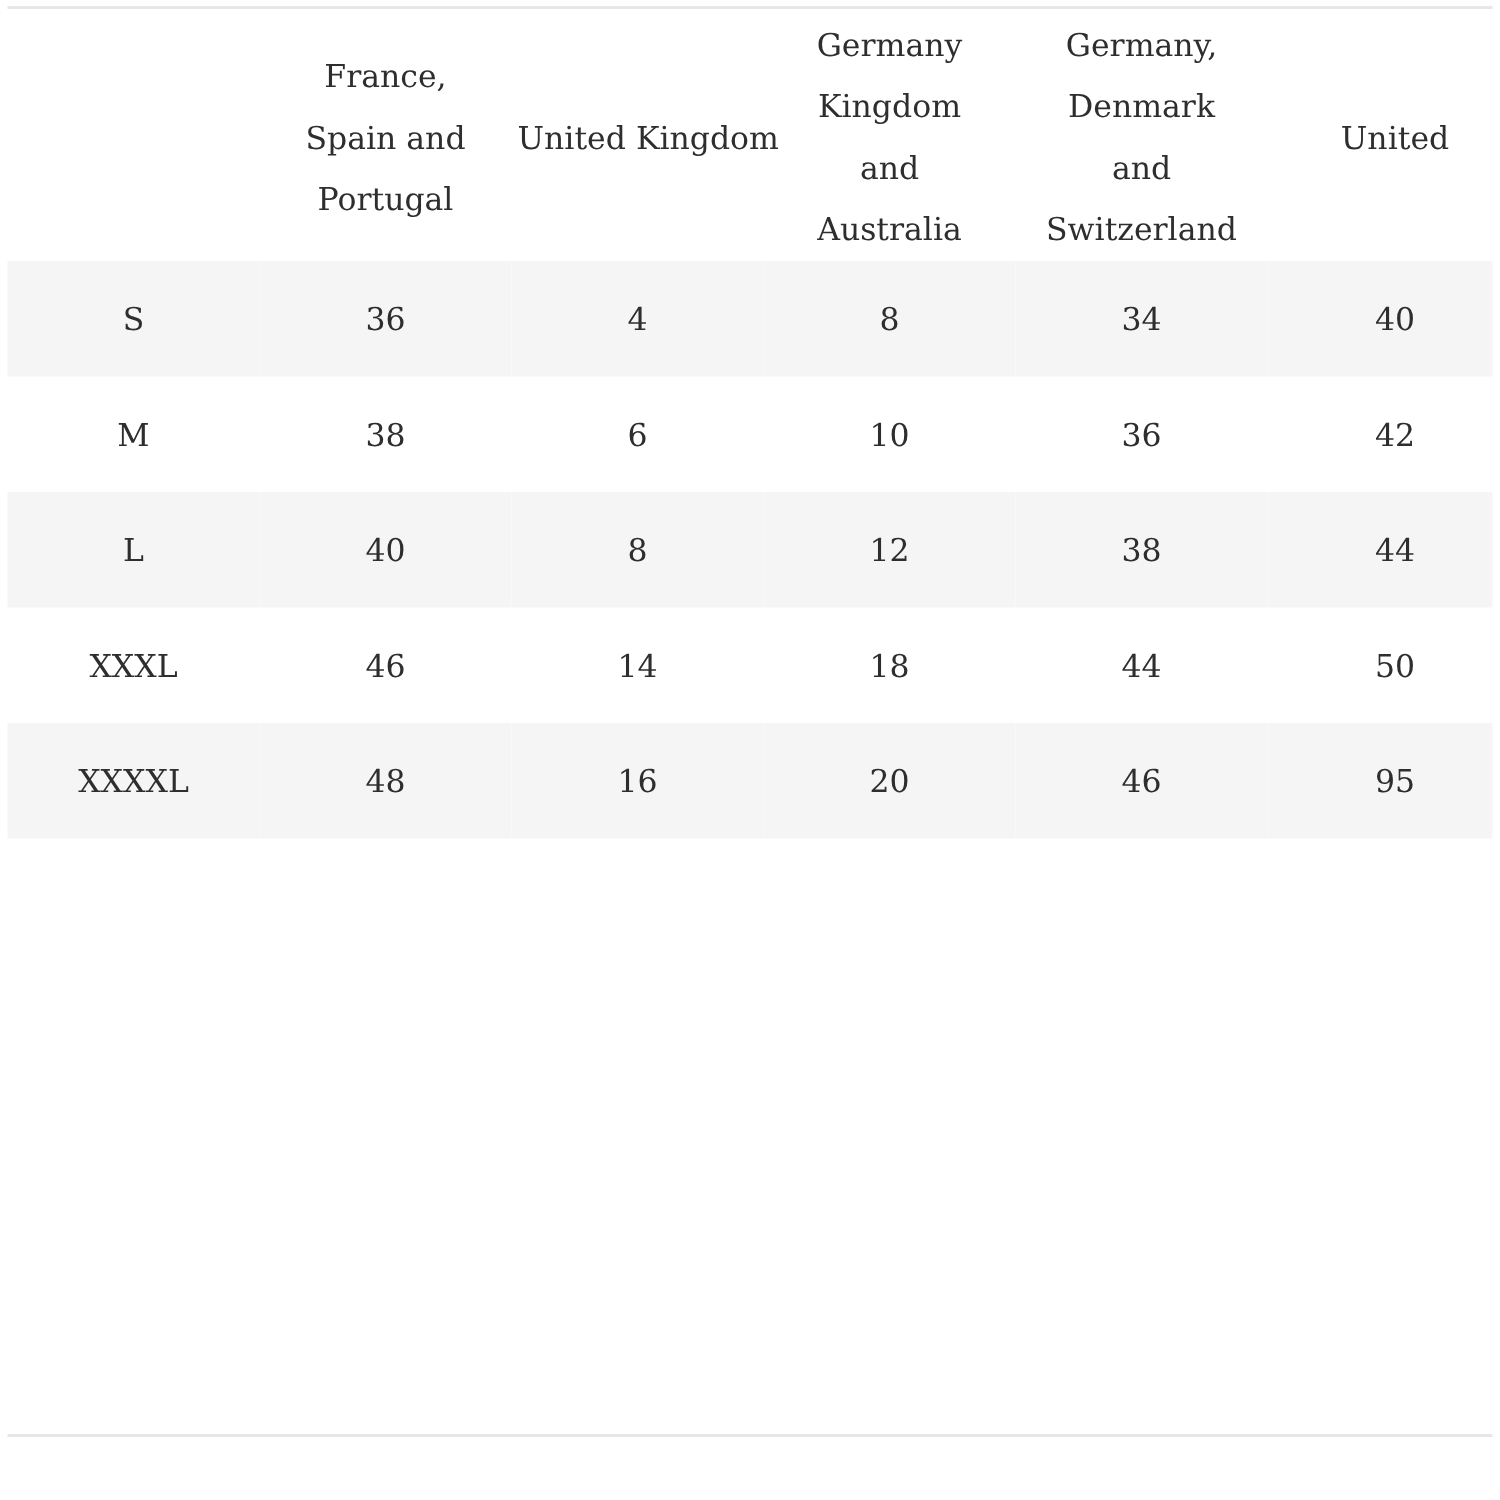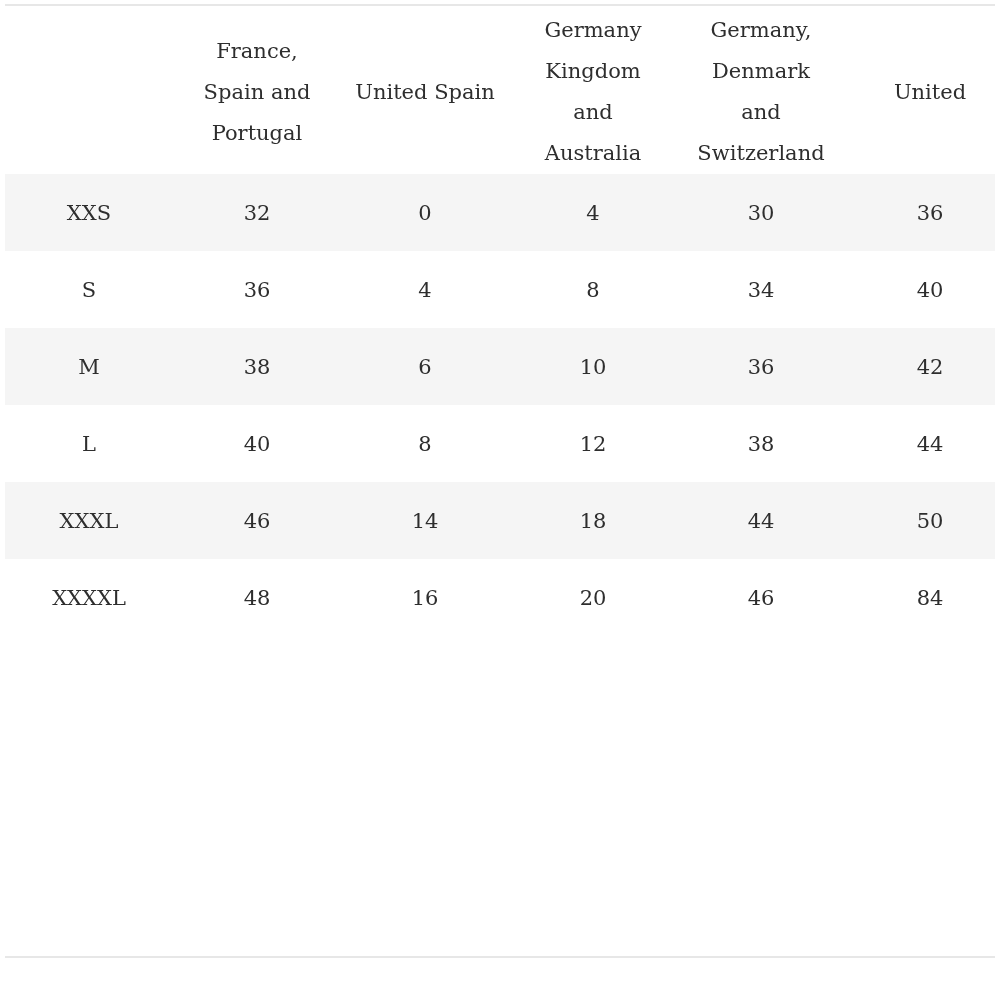--- a/index.html
+++ b/index.html
@@ -75,35 +75,27 @@
       <col class="c-mid">
       <col class="c-mid">
       <col class="c-mid">
       <col class="c-mid">
       <col class="c-italy">
     </colgroup>
     <thead>
       <tr>
         <th></th>
         <th>France, Spain and Portugal</th>
-        <th class="nowrap">United Spain</th>
+        <th class="nowrap">United Kingdom</th>
         <th>Germany Kingdom and Australia</th>
         <th>Germany, Denmark and Switzerland</th>
         <th class="th-italy">United</th>
       </tr>
     </thead>
     <tbody>
-        <tr>
-          <td>XXS</td>
-          <td>32</td>
-          <td>0</td>
-          <td>4</td>
-          <td>30</td>
-          <td>36</td>
-        </tr>
         <tr>
           <td>S</td>
           <td>36</td>
           <td>4</td>
           <td>8</td>
           <td>34</td>
           <td>40</td>
         </tr>
         <tr>
           <td>M</td>
@@ -128,20 +120,20 @@
           <td>18</td>
           <td>44</td>
           <td>50</td>
         </tr>
         <tr>
           <td>XXXXL</td>
           <td>48</td>
           <td>16</td>
           <td>20</td>
           <td>46</td>
-          <td>84</td>
+          <td>95</td>
         </tr>
       </tbody>
   </table>
 
   <div class="rule rule-bottom"></div>
 
 </div>
 
 </body></html>

